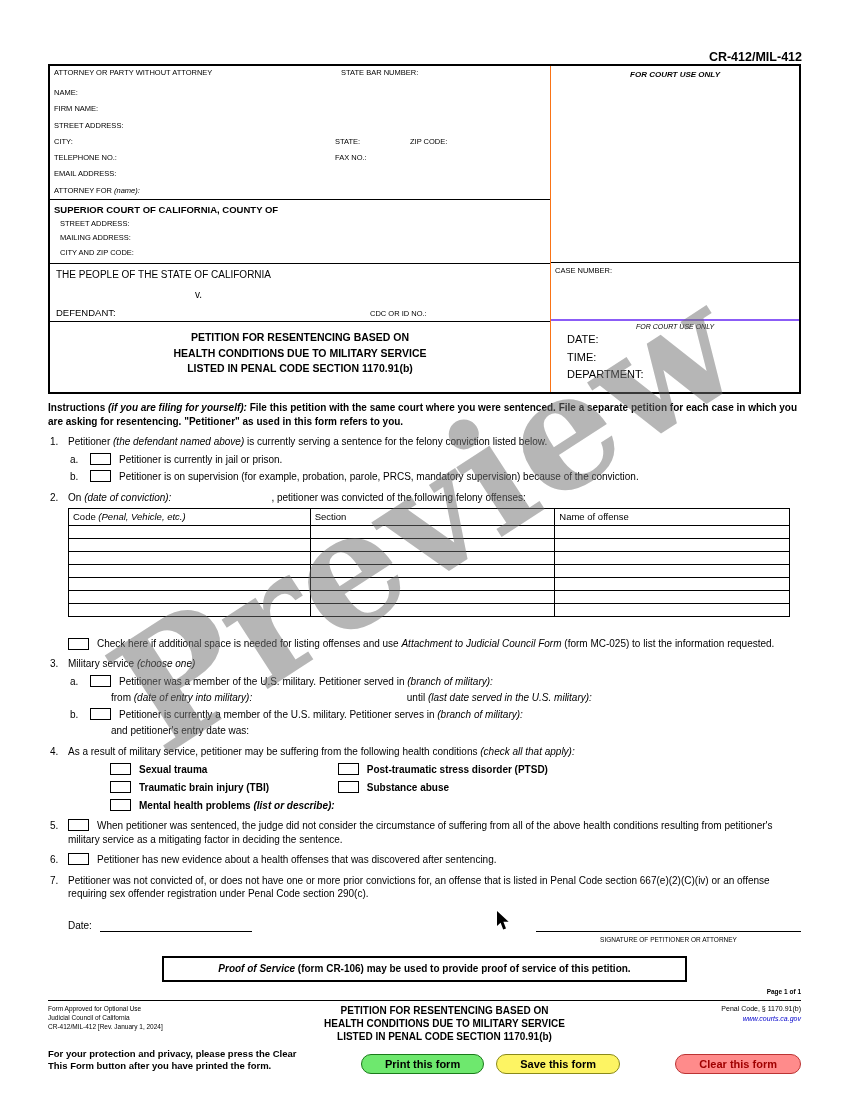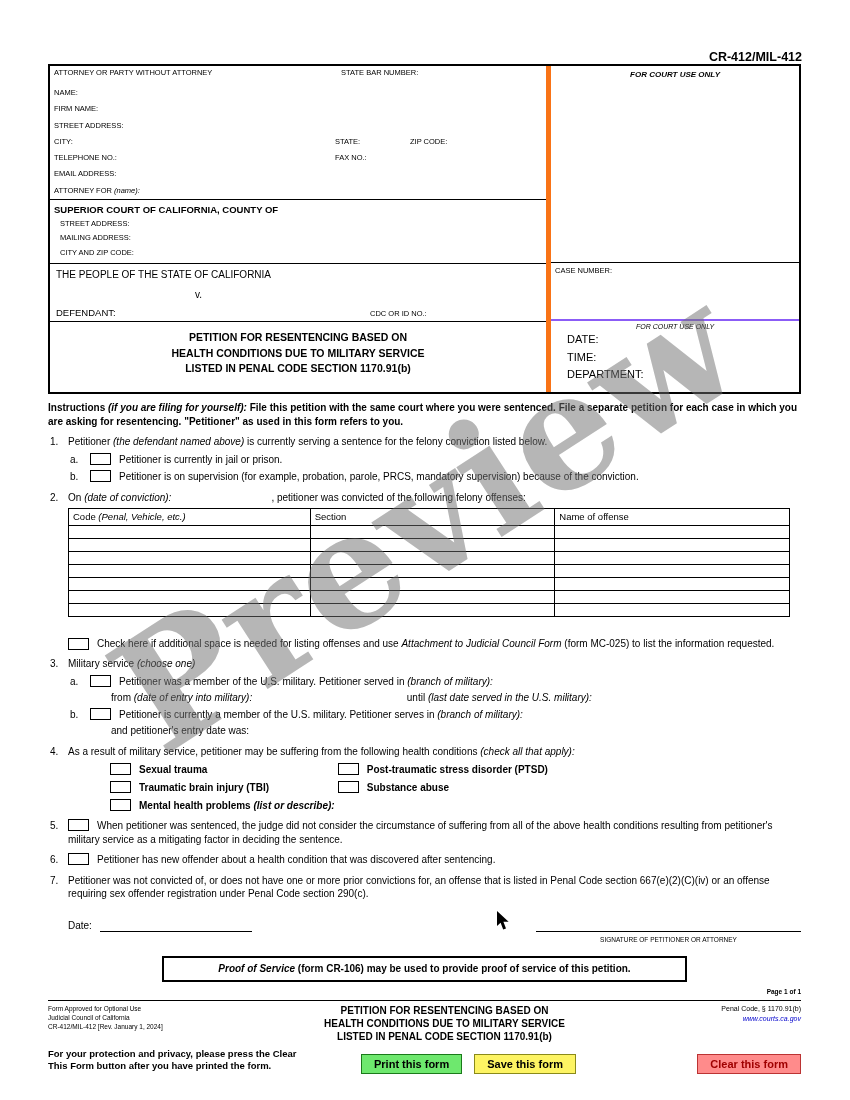--- a/index.html
+++ b/index.html
@@ -6,21 +6,21 @@
   html,body { background:#fff; }
   body {
     width:850px; height:1100px; position:relative; overflow:hidden;
     font-family:"Liberation Sans", sans-serif; color:#000;
   }
   .form-number { position:absolute; top:50px; right:48px; font-size:12.5px; font-weight:bold; }
   .sheet { position:absolute; left:48px; top:64px; width:753px; }
 
   
   .caption { border:2px solid #000; display:flex; }
-  .cap-left { width:501px; border-right:5px solid #f97316; }
+  .cap-left { width:501px; border-right:1px solid #f97316; }
   .cap-right { flex:1; }
 
   .attorney-box { height:134px; border-bottom:1px solid #000; overflow:hidden; }
   .arow { height:16.3px; padding:2px 4px 0 4px; font-size:7.5px; display:flex; }
   .arow-first { height:20px; }
   .w287 { display:inline-block; width:287px; }
   .w281 { display:inline-block; width:281px; }
   .w75  { display:inline-block; width:75px; }
 
   .supcourt { height:64px; border-bottom:1px solid #000; overflow:hidden; }
@@ -80,22 +80,22 @@
   .pagelabel { text-align:right; font-size:6.5px; font-weight:bold; margin-top:3px; }
 
   .footer { border-top:1px solid #000; margin-top:2px; padding-top:3px; display:flex; }
   .f-left { width:200px; font-size:6.5px; line-height:9px; }
   .f-center { flex:1; text-align:center; font-weight:bold; font-size:10px; line-height:13px; }
   .f-right { width:160px; text-align:right; font-size:7px; line-height:9.5px; }
   .f-link { color:var(--link,#0000cc); font-style:italic; }
 
   .bottombar { position:absolute; left:48px; top:1046px; width:753px; display:flex; align-items:center; }
   .notice { font-size:9.5px; font-weight:bold; line-height:12px; width:305px; }
-  .btn { font-family:inherit; font-size:11px; font-weight:bold; padding:3px 12px;
-         border:1px solid #555; border-radius:0; margin-top:8px; cursor:pointer; }
+  .btn { font-family:inherit; font-size:11px; font-weight:bold; padding:3px 23px;
+         border:1px solid #555; border-radius:10px; margin-top:8px; cursor:pointer; }
   .btn-print { background:var(--print_bg,#6ee86e); border-color:#1a7a1a; margin-left:8px; }
   .btn-save  { background:var(--save_bg,#fdf463); border-color:#8a8a1a; margin-left:12px; }
   .btn-clear { background:var(--clear_bg,#ff8b8b); border-color:#b33; color:var(--clear_text,#a00000); margin-left:auto; }
 
   .watermark { position:absolute; left:30px; top:230px; width:790px; height:580px;
       display:flex; align-items:center; justify-content:center;
       transform:rotate(-33deg); pointer-events:none; z-index:9;
       font-family:"DejaVu Serif", serif; font-weight:bold; font-size:160px;
       color:var(--watermark,#6f6f6f); opacity:0.5; }
 </style>
@@ -275,21 +275,21 @@
       </div>
     </div>
 
     <div class="item">
       <span class="num">5.</span>
       <span class="cb"></span><span>When petitioner was sentenced, the judge did not consider the circumstance of suffering from all of the above health conditions resulting from petitioner's military service as a mitigating factor in deciding the sentence.</span>
     </div>
 
     <div class="item">
       <span class="num">6.</span>
-      <span class="cb"></span><span>Petitioner has new offender about a health condition that was discovered after sentencing.</span>
+      <span class="cb"></span><span>Petitioner has new evidence about a health offenses that was discovered after sentencing.</span>
     </div>
 
     <div class="item">
       <span class="num">7.</span>
       <span>Petitioner was not convicted of, or does not have one or more prior convictions for, an offense that is listed in Penal Code section 667(e)(2)(C)(iv) or an offense requiring sex offender registration under Penal Code section 290(c).</span>
     </div>
 
     <div class="sigrow">
       <span>Date:</span>
       <span class="dateline"></span>

